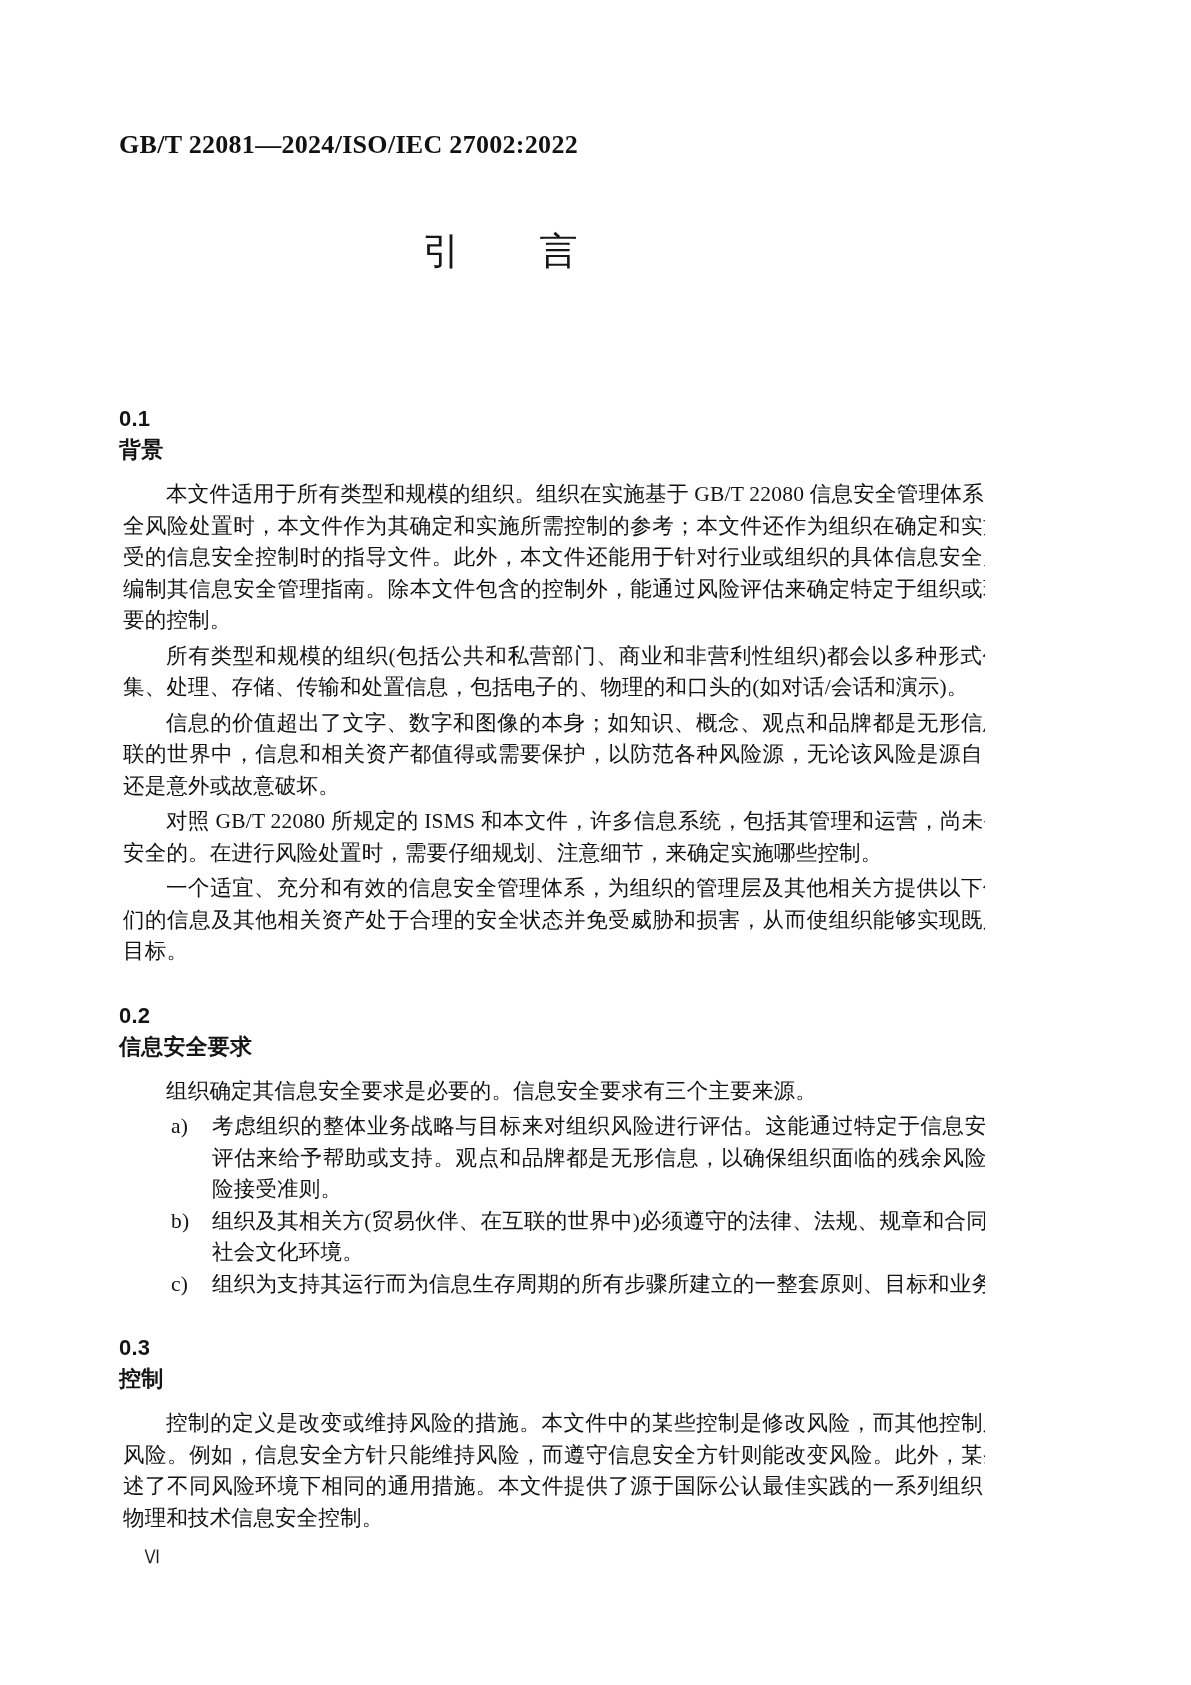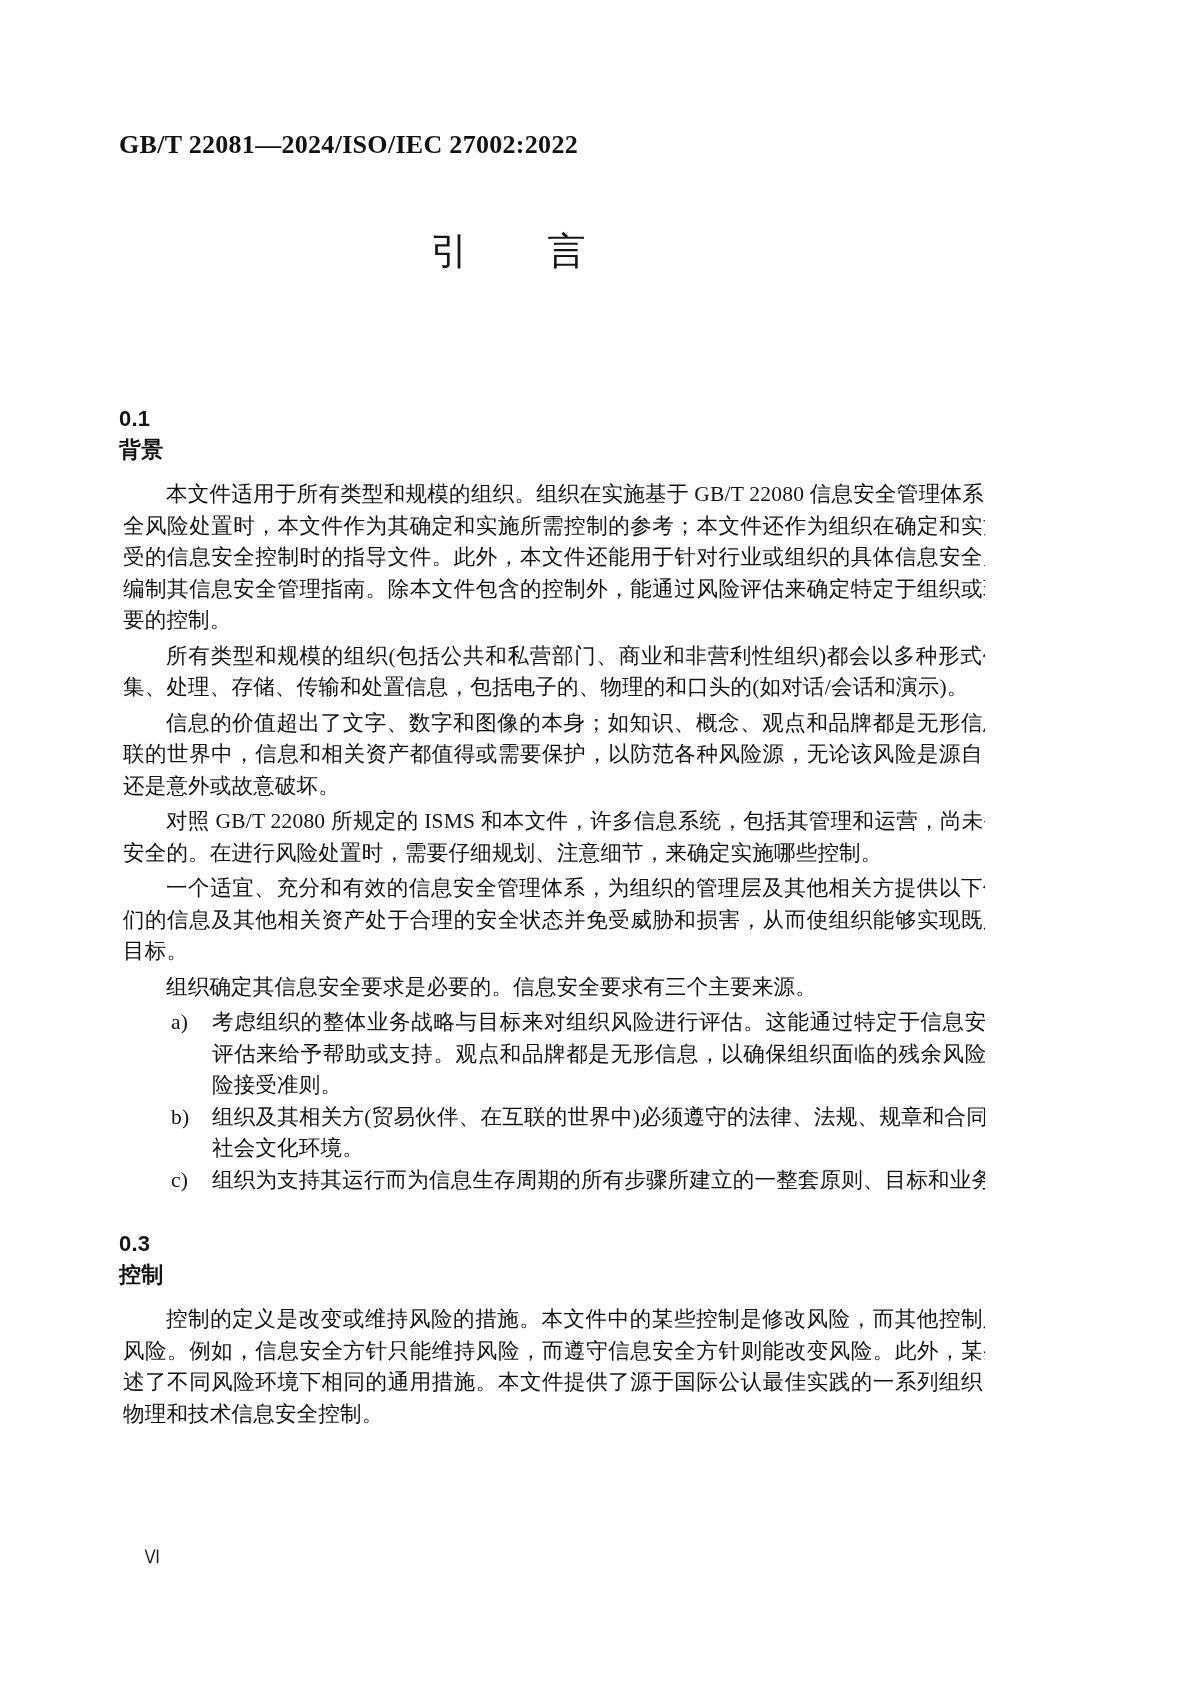--- a/index.html
+++ b/index.html
@@ -20,21 +20,21 @@
     position: absolute;
     left: 119px;
     top: 130px;
     font-size: 26px;
     font-weight: bold;
     letter-spacing: 0.3px;
     white-space: nowrap;
   }
   .doc-title {
     position: absolute;
-    left: 16px;
+    left: 8px;
     top: 226px;
     width: 100%;
     margin: 0;
     text-align: center;
     font-family: "Liberation Sans", sans-serif;
     font-weight: 500;
     font-size: 38px;
     letter-spacing: 1px;
     color: #161616;
   }
@@ -106,20 +106,24 @@
         <span class="sec-title">背景</span>
       </h2>
       <p class="para">本文件适用于所有类型和规模的组织。组织在实施基于 GB/T 22080 信息安全管理体系的信息安全风险处置时，本文件作为其确定和实施所需控制的参考；本文件还作为组织在确定和实施普遍接受的信息安全控制时的指导文件。此外，本文件还能用于针对行业或组织的具体信息安全风险环境编制其信息安全管理指南。除本文件包含的控制外，能通过风险评估来确定特定于组织或环境所需要的控制。</p>
       <p class="para">所有类型和规模的组织(包括公共和私营部门、商业和非营利性组织)都会以多种形式创建、收集、处理、存储、传输和处置信息，包括电子的、物理的和口头的(如对话/会话和演示)。</p>
       <p class="para">信息的价值超出了文字、数字和图像的本身；如知识、概念、观点和品牌都是无形信息。在互联的世界中，信息和相关资产都值得或需要保护，以防范各种风险源，无论该风险是源自自然界，还是意外或故意破坏。</p>
       <p class="para">对照 GB/T 22080 所规定的 ISMS 和本文件，许多信息系统，包括其管理和运营，尚未被设计为安全的。在进行风险处置时，需要仔细规划、注意细节，来确定实施哪些控制。</p>
       <p class="para">一个适宜、充分和有效的信息安全管理体系，为组织的管理层及其他相关方提供以下保证：它们的信息及其他相关资产处于合理的安全状态并免受威胁和损害，从而使组织能够实现既定的业务目标。</p>
     </section>
 
     <section>
+      <h2 class="sec-heading">
+        <span class="sec-num">0.2</span>
+        <span class="sec-title">信息安全要求</span>
+      </h2>
       <p class="para">组织确定其信息安全要求是必要的。信息安全要求有三个主要来源。</p>
       <div class="list-item">
         <span class="list-marker">a)</span>
         <span class="list-text">考虑组织的整体业务战略与目标来对组织风险进行评估。这能通过特定于信息安全的风险评估来给予帮助或支持。观点和品牌都是无形信息，以确保组织面临的残余风险符合其风险接受准则。</span>
       </div>
       <div class="list-item">
         <span class="list-marker">b)</span>
         <span class="list-text">组织及其相关方(贸易伙伴、在互联的世界中)必须遵守的法律、法规、规章和合同要求及其社会文化环境。</span>
       </div>
       <div class="list-item">

